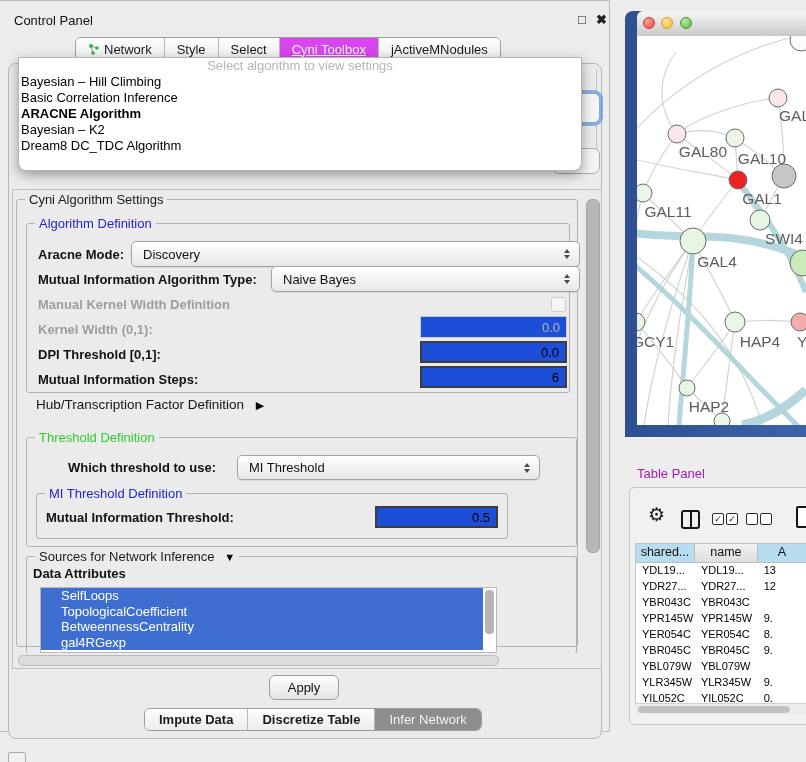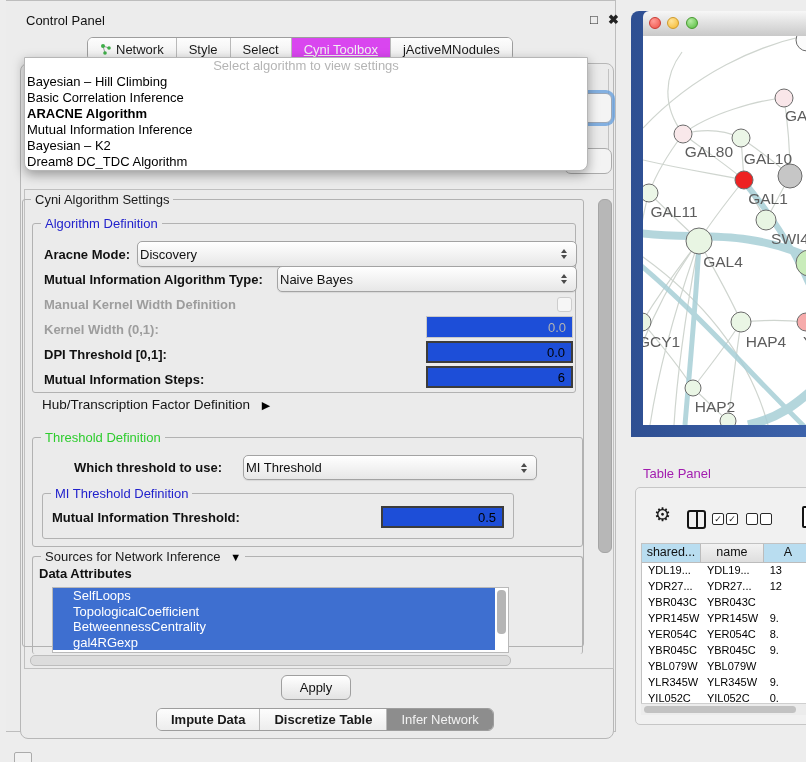--- a/index.html
+++ b/index.html
@@ -1,21 +1,21 @@
 <!DOCTYPE html>
 <html><head>
 <meta charset="utf-8">
 <style>
   html,body{margin:0;padding:0;}
   body{
     position:relative;width:806px;height:762px;overflow:hidden;
     background:#ededed;font-family:"Liberation Sans",sans-serif;
     -webkit-font-smoothing:antialiased;
   }
-  .abs{position:absolute;margin-left:6px;}
+  .abs{position:absolute;}
 
   
   .cp-window{left:0;top:8;width:609px;height:730px;background:#ececec;border:1px solid #bdbdbd;border-left:none;}
   .cp-title{left:14px;top:12px;font-size:13px;color:#111;}
   .win-btn{top:11px;font-size:13px;color:#222;font-weight:bold;cursor:default;}
   .float-btn{left:578px;}
   .close-btn{left:596px;}
 
   
   .tabstrip{left:75px;top:36px;height:22px;display:flex;border:1px solid #9d9d9d;border-radius:6px;overflow:hidden;background:#fbfbfb;}
@@ -51,21 +51,21 @@
   .gl-black{color:#1a1a1a;}
   .gl-blue{color:#2222cc;}
   .gl-green{color:#2ecc2e;}
 
   .lbl{position:absolute;font-size:13px;color:#111;font-weight:bold;white-space:nowrap;}
   .lbl.dis{color:#9d9d9d;}
   .plain{font-weight:normal;color:#141414;}
 
   
   .combo{position:absolute;background:linear-gradient(#ffffff,#e7e7e7);border:1px solid #a3a3a3;border-radius:5px;
-         display:flex;align-items:center;font-size:13px;color:#111;padding-left:2px;box-shadow:0 1px 1px rgba(0,0,0,.08);}
+         display:flex;align-items:center;font-size:13px;color:#111;padding-left:11px;box-shadow:0 1px 1px rgba(0,0,0,.08);}
   .spin{position:absolute;right:9px;top:50%;transform:translateY(-50%);display:flex;flex-direction:column;gap:2px;}
   .spin i{display:block;width:0;height:0;border-left:3.5px solid transparent;border-right:3.5px solid transparent;}
   .spin .up{border-bottom:4px solid #4a4a4a;}
   .spin .dn{border-top:4px solid #4a4a4a;}
 
   
   input.fld{position:absolute;box-sizing:border-box;background:#1d4ed8;font-size:13px;text-align:right;
       padding:0 6px 0 18px;font-family:"Liberation Sans",sans-serif;}
   .fld-dark{border:2px solid #3c3c3c;color:#000;}
   .fld-dis{border:1px solid #c9c9c9;color:#b3b3b3;background:#fdfdfd;}
@@ -242,21 +242,20 @@
       <div class="btab selected">Infer Network</div>
     </div>
 </div>
 
 <div class="abs popup">
   <div class="popup-placeholder">Select algorithm to view settings</div>
   <div id="algo-items">
       <div class="popup-item">Bayesian – Hill Climbing</div>
       <div class="popup-item">Basic Correlation Inference</div>
       <div class="popup-item bold">ARACNE Algorithm</div>
-      <div class="popup-item">Mutual Information Inference</div>
       <div class="popup-item">Bayesian – K2</div>
       <div class="popup-item">Dream8 DC_TDC Algorithm</div>
     </div>
 </div>
 
 <div class="abs corner-chip"></div>
 
 <div class="abs net-frame">
   <div class="net-titlebar">
     <span class="tl tl-red"></span>

